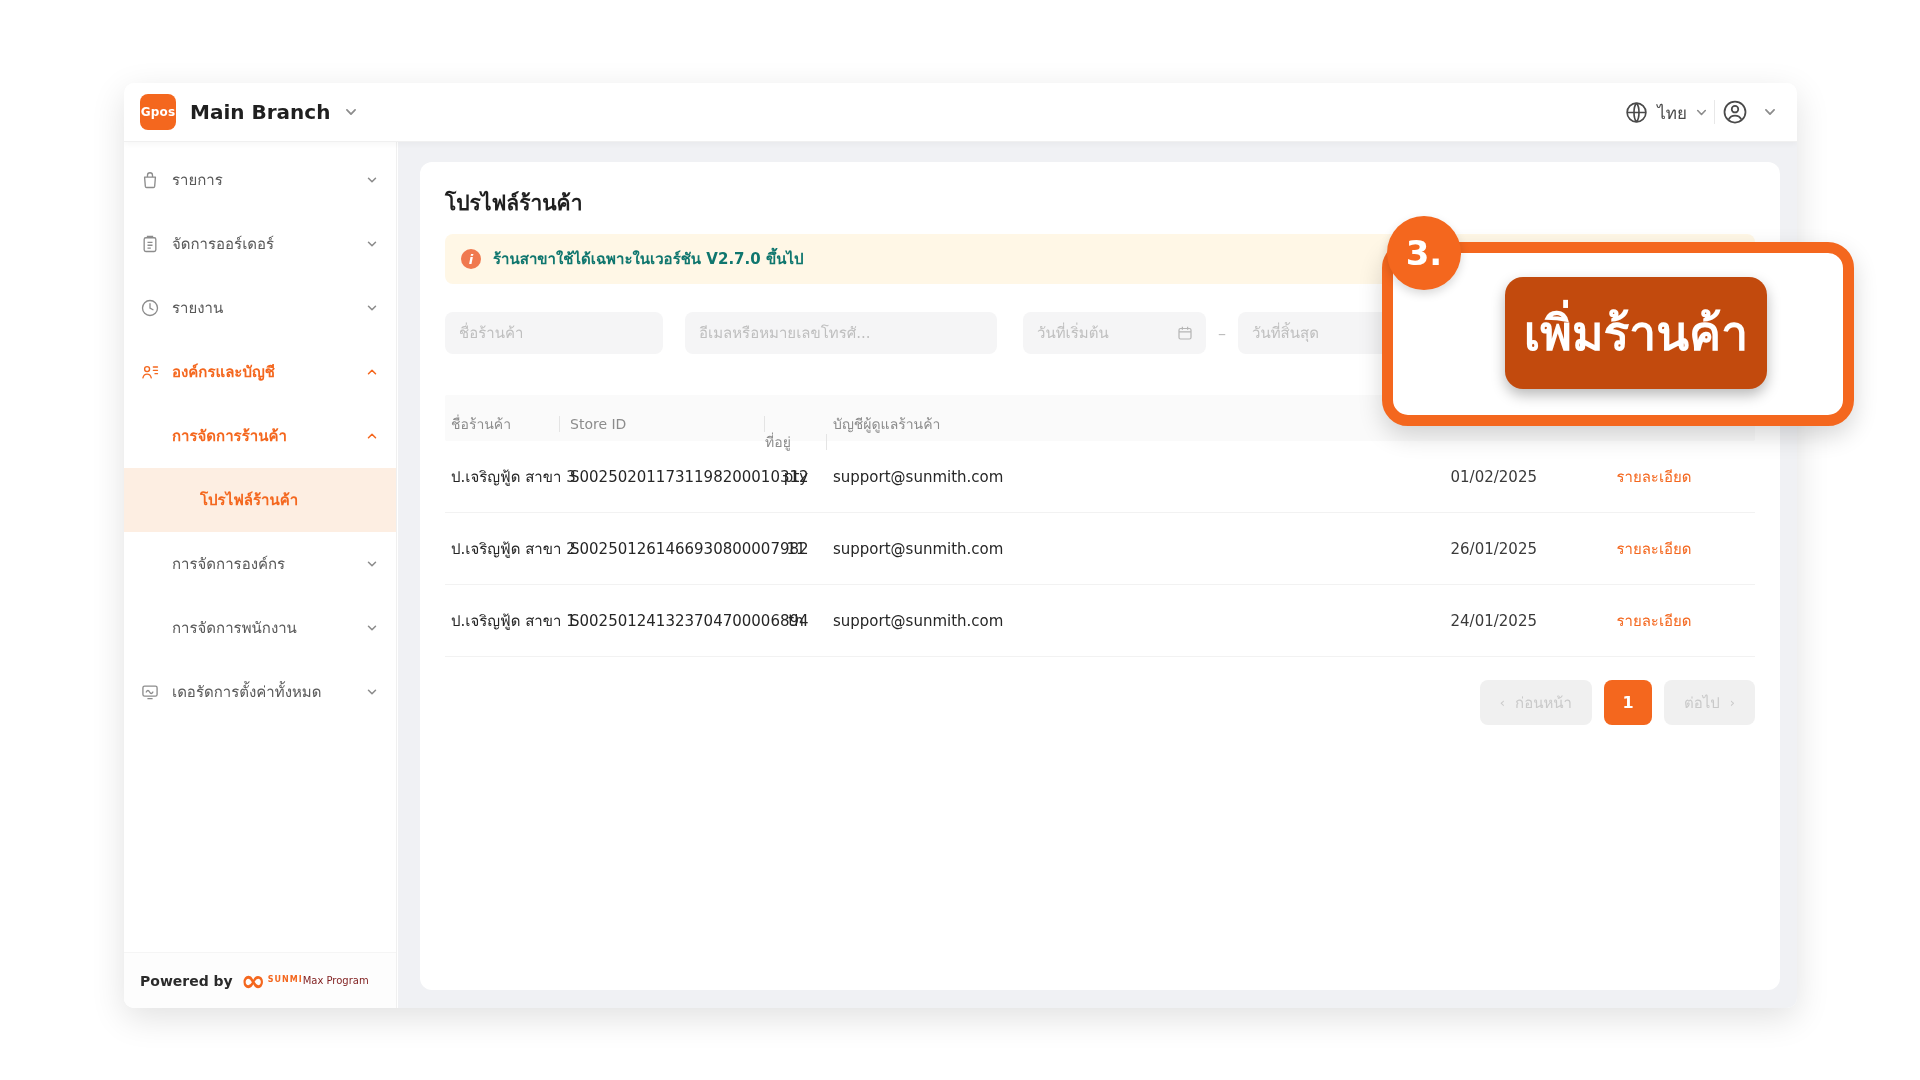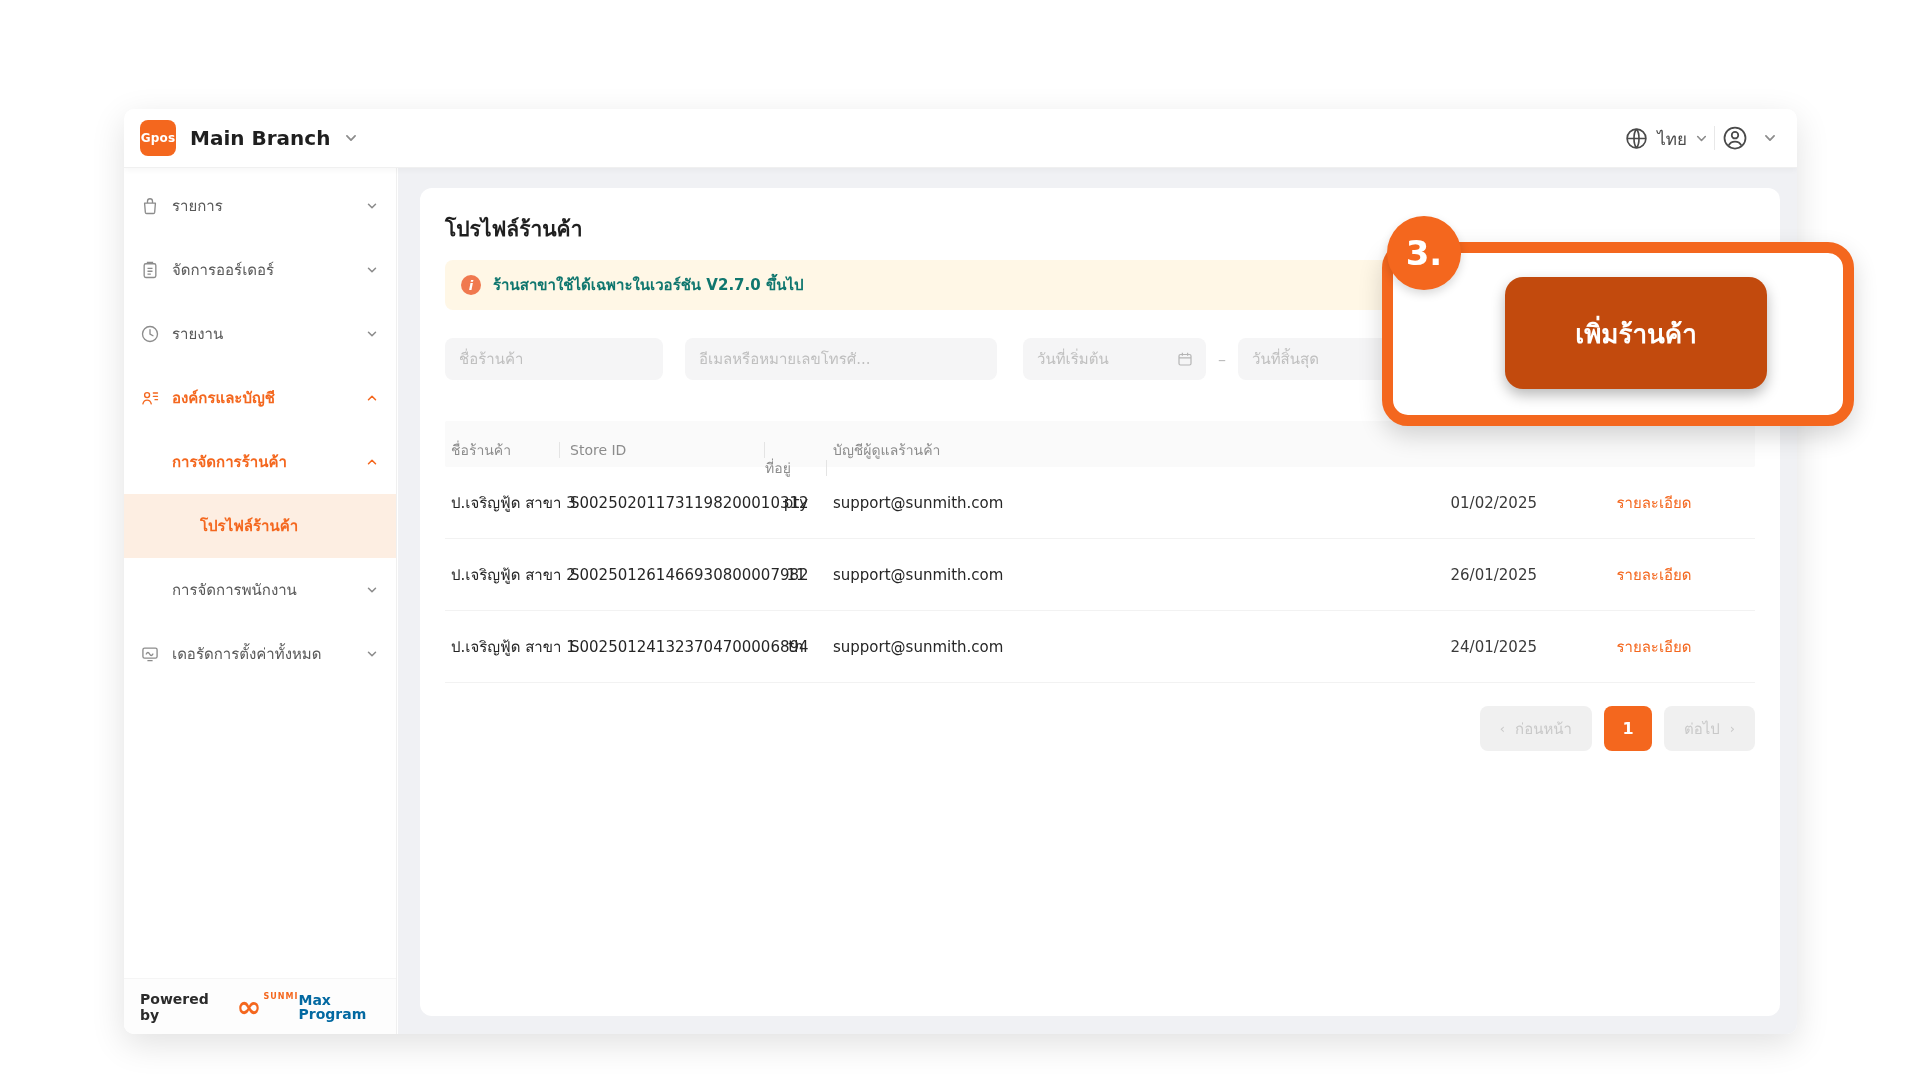--- a/index.html
+++ b/index.html
@@ -1,21 +1,21 @@
 <!DOCTYPE html>
 <html><head>
 <meta charset="utf-8">
 <style>
   * { margin:0; padding:0; box-sizing:border-box; }
   html,body { background:#fff; }
   body { font-family:"DejaVu Sans","Liberation Sans",sans-serif; color:#262626; }
   #page { position:relative; width:1920px; height:1080px; background:#fff; overflow:hidden; }
 
   
-  #window { position:absolute; left:124px; top:109px; width:1673px; height:925px;
+  #window { position:absolute; left:124px; top:83px; width:1673px; height:925px;
             background:#fff; border-radius:10px; box-shadow:0 10px 34px rgba(0,0,0,.12); overflow:hidden; }
 
   
   .topbar { position:absolute; left:0; top:0; right:0; height:59px; background:#fff;
             display:flex; align-items:center; padding:0 20px 0 16px;
             border-bottom:1px solid #f0f0f0; box-shadow:0 2px 6px rgba(0,0,0,.04); z-index:5; }
   .brand { display:flex; align-items:center; gap:14px; cursor:pointer; }
   .brand-logo { width:36px; height:36px; border-radius:8px; background:#F4671E; color:#fff;
                 display:flex; align-items:center; justify-content:center;
                 font-size:12px; font-weight:bold; letter-spacing:.2px; }
@@ -43,21 +43,21 @@
   .nav-item.orange, .nav-item.orange .nav-ico, .nav-item.orange .chev { color:#F4671E; }
   .nav-item.selected { background:#FDEEE2; color:#F4671E; font-weight:bold; }
 
   .side-footer { position:absolute; left:0; right:0; bottom:0; height:56px; background:#fdfdfd;
                  border-top:1px solid #f5f5f5; display:flex; align-items:center; padding-left:16px; }
   .pw-by { font-size:14px; font-weight:bold; color:#2b2b2b; margin-right:8px; }
   .sunmi-logo { display:flex; align-items:center; }
   .inf { color:#F4671E; font-size:30px; font-weight:bold; line-height:20px; margin-right:2px; }
   .sunmi-stack { display:flex; flex-direction:row; line-height:1; }
   .sunmi-small { font-size:8px; font-weight:bold; color:#F4671E; letter-spacing:1px; text-transform:uppercase; }
-  .sunmi-big { font-size:14px; font-weight:bold; color:#0369a1; }
+  .sunmi-big { font-size:10px; font-weight:normal; color:#7f1d1d; }
 
   
   .content { position:absolute; left:274px; top:59px; right:0; bottom:0; background:#f0f1f4; }
   .card { position:absolute; left:22px; top:20px; width:1360px; height:828px; background:#fff; border-radius:12px; }
 
   .page-title { position:absolute; left:25px; top:24px; font-size:21px; font-weight:bold; color:#1f1f1f; }
 
   .banner { position:absolute; left:25px; top:72px; width:1310px; height:50px; background:#FFF7E6;
             border-radius:8px; display:flex; align-items:center; padding-left:16px; }
   .info-ico { width:20px; height:20px; border-radius:50%; background:#F0794F; color:#fff; flex:none;
@@ -103,21 +103,21 @@
 
   
   .callout-box { position:absolute; left:1382px; top:242px; width:472px; height:184px; background:#fff;
                  border:11px solid #F4671E; border-radius:26px; box-shadow:0 10px 24px rgba(0,0,0,.16); z-index:10; }
   .step-badge { position:absolute; left:1387px; top:216px; width:74px; height:74px; border-radius:50%;
                 background:#F4671E; color:#fff; font-size:34px; font-weight:bold;
                 display:flex; align-items:center; justify-content:center; z-index:11;
                 box-shadow:0 4px 10px rgba(0,0,0,.15); }
   .add-store-btn { position:absolute; left:1505px; top:277px; width:262px; height:112px;
                    background:#C24A0D; border:none; border-radius:18px; color:#fff; font-family:inherit;
-                   font-size:26px; font-weight:bold; display:flex; align-items:center; justify-content:center;
+                   font-size:48px; font-weight:bold; display:flex; align-items:center; justify-content:center;
                    z-index:12; cursor:pointer; box-shadow:0 6px 14px rgba(0,0,0,.28); }
 </style>
 </head>
 <body>
 
 <div id="page">
   <div id="window">
 
     <div class="topbar">
       <div class="brand">
@@ -233,20 +233,28 @@
                 <path d="M2.5 4.2l3.5 3.6 3.5-3.6" fill="none" stroke="currentColor" stroke-width="1.5" stroke-linecap="round" stroke-linejoin="round"></path>
               </svg>
             </span>
         </div>
 
         <div class="nav-item lv2 selected">
           <span class="lbl">โปรไฟล์ร้านค้า</span>
         </div>
 
 
+        <div class="nav-item lv1">
+          <span class="lbl">การจัดการองค์กร</span>
+          <span class="chev">
+              <svg width="12" height="12" viewBox="0 0 12 12">
+                <path d="M2.5 4.2l3.5 3.6 3.5-3.6" fill="none" stroke="currentColor" stroke-width="1.5" stroke-linecap="round" stroke-linejoin="round"></path>
+              </svg>
+            </span>
+        </div>
 
         <div class="nav-item lv1">
           <span class="lbl">การจัดการพนักงาน</span>
           <span class="chev">
               <svg width="12" height="12" viewBox="0 0 12 12">
                 <path d="M2.5 4.2l3.5 3.6 3.5-3.6" fill="none" stroke="currentColor" stroke-width="1.5" stroke-linecap="round" stroke-linejoin="round"></path>
               </svg>
             </span>
         </div>
 

